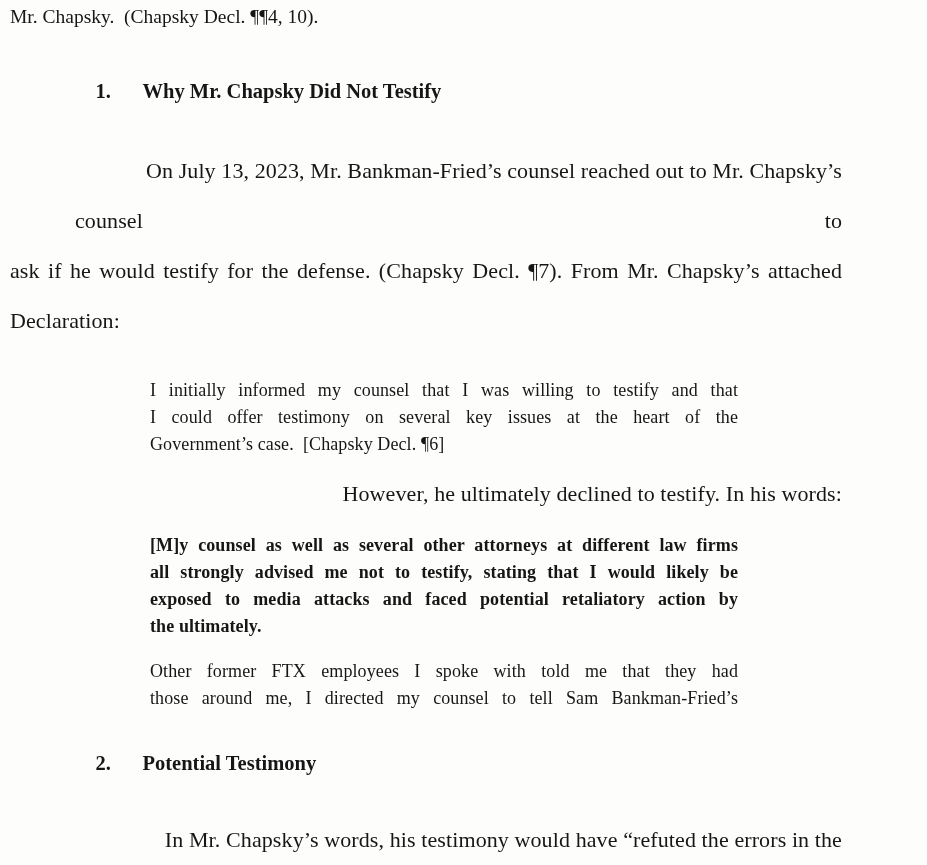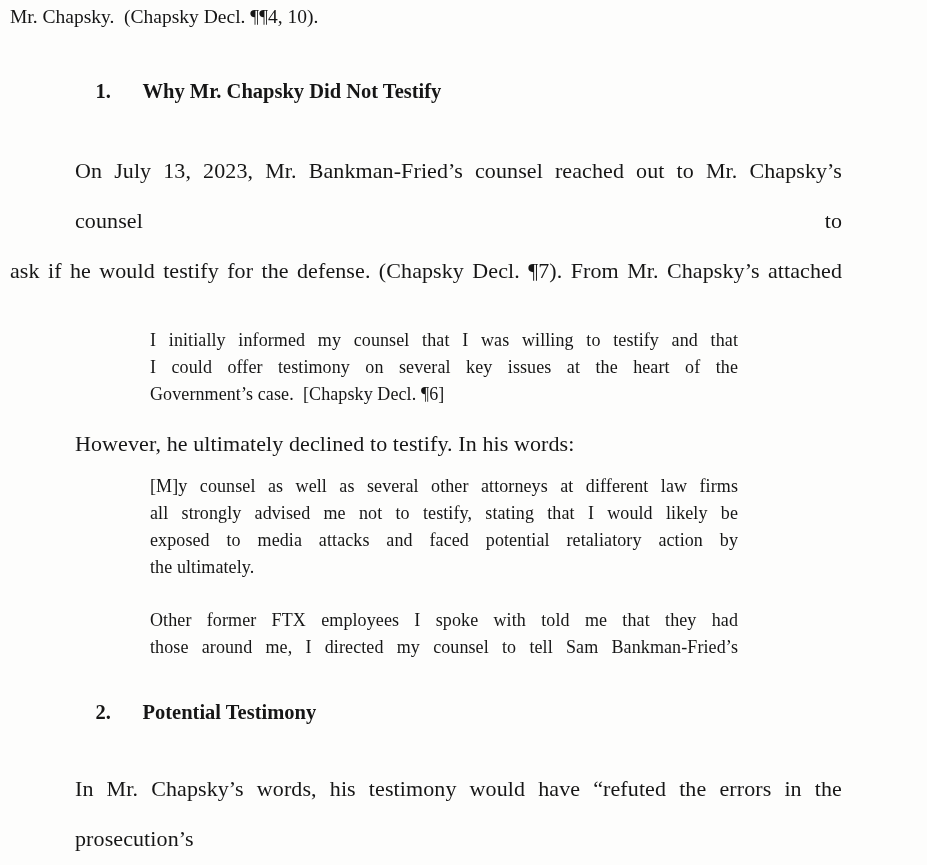--- a/index.html
+++ b/index.html
@@ -17,21 +17,21 @@
     padding: 2px 12px 0 10px;
   }
   
   .body-line {
     font-size: 22px;
     line-height: 50px;
     letter-spacing: 0.1px;
   }
   .just { text-align: justify; text-align-last: justify; }
   .left { text-align: left; white-space: pre; }
-  .indent { padding-left: 65px; }
+  .indent { padding-left: 65px; text-align: right; }
   .intro-line {
     font-size: 19.5px;
     line-height: 26px;
     margin-top: 2px;
     white-space: pre;
   }
   .heading {
     font-size: 20.5px;
     line-height: 27px;
     font-weight: bold;
@@ -44,39 +44,40 @@
     margin-left: 140px;
     width: 588px;
     font-size: 18px;
     line-height: 27px;
   }
   .bq .q-line { letter-spacing: 0.1px; }
   .mt-h1 { margin-top: 21px; }
   .mt-p1 { margin-top: 14px; }
   .mt-q1 { margin-top: 31px; }
   .mt-p2 { margin-top: 11px; }
-  .mt-q2 { margin-top: 4px; }
-  .mt-q3 { margin-top: 26px; }
+  .mt-q2 { margin-top: 13px; font-weight: bold; }
+  .mt-q3 { margin-top: 18px; }
   .mt-h2 { margin-top: 11px; }
   .mt-p3 { margin-top: 11px; }
 </style>
 </head>
 <body>
 
 <div class="page">
 
   <div class="intro-line">Mr. Chapsky.  (Chapsky Decl. ¶¶4, 10).</div>
 
   <div class="heading mt-h1">
     <span class="h-num">1.</span><span>Why Mr. Chapsky Did Not Testify</span>
   </div>
 
   <div class="mt-p1">
     <div class="body-line just indent">On July 13, 2023, Mr. Bankman-Fried’s counsel reached out to Mr. Chapsky’s counsel to</div>
     <div class="body-line just">ask if he would testify for the defense. (Chapsky Decl. ¶7). From Mr. Chapsky’s attached</div>
+    <div class="body-line left">Declaration:</div>
   </div>
 
   <div class="bq mt-q1">
     <div class="q-line just">I initially informed my counsel that I was willing to testify and that</div>
     <div class="q-line just">I could offer testimony on several key issues at the heart of the</div>
     <div class="q-line left">Government’s case.  [Chapsky Decl. ¶6]</div>
   </div>
 
   <div class="mt-p2">
     <div class="body-line left indent">However, he ultimately declined to testify. In his words:</div>

